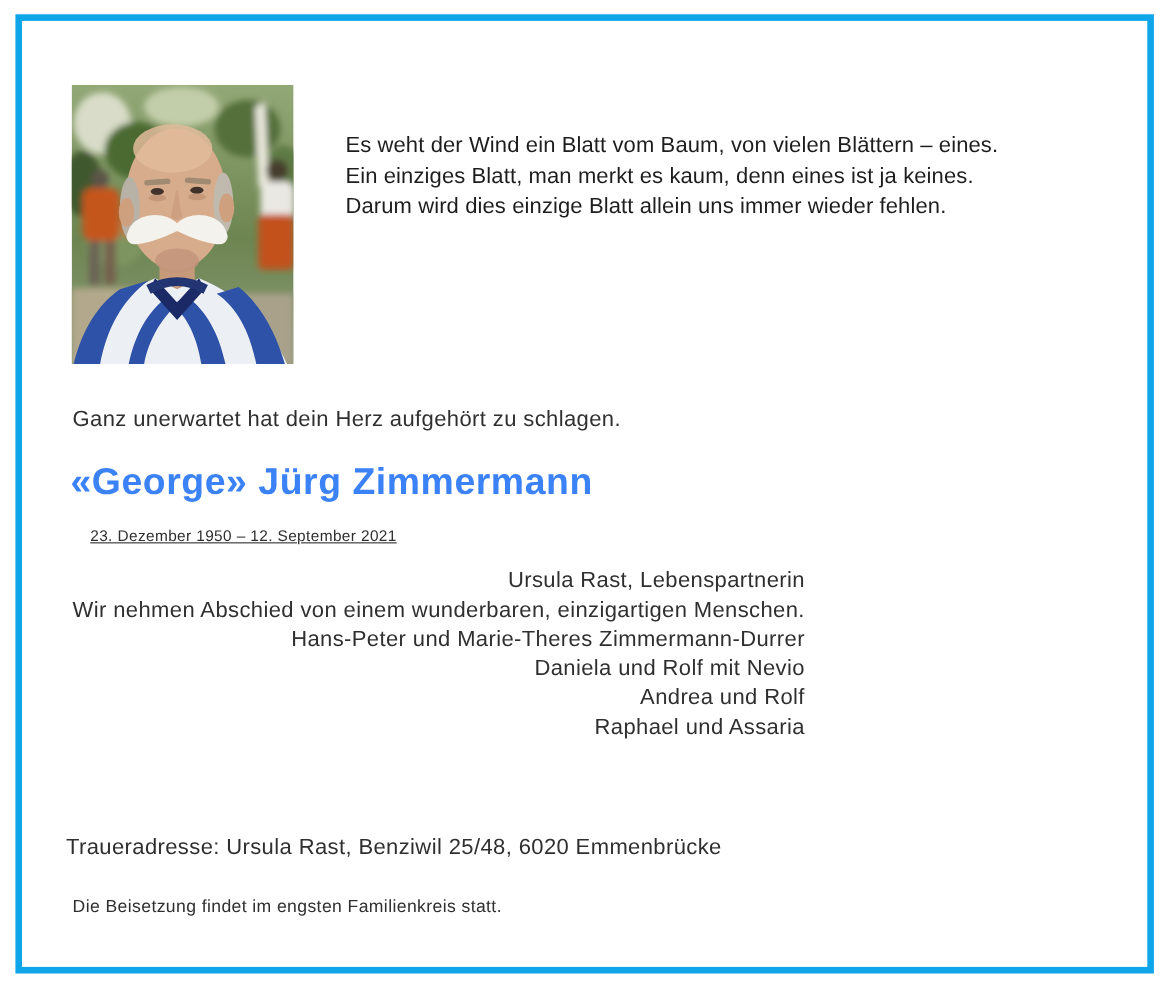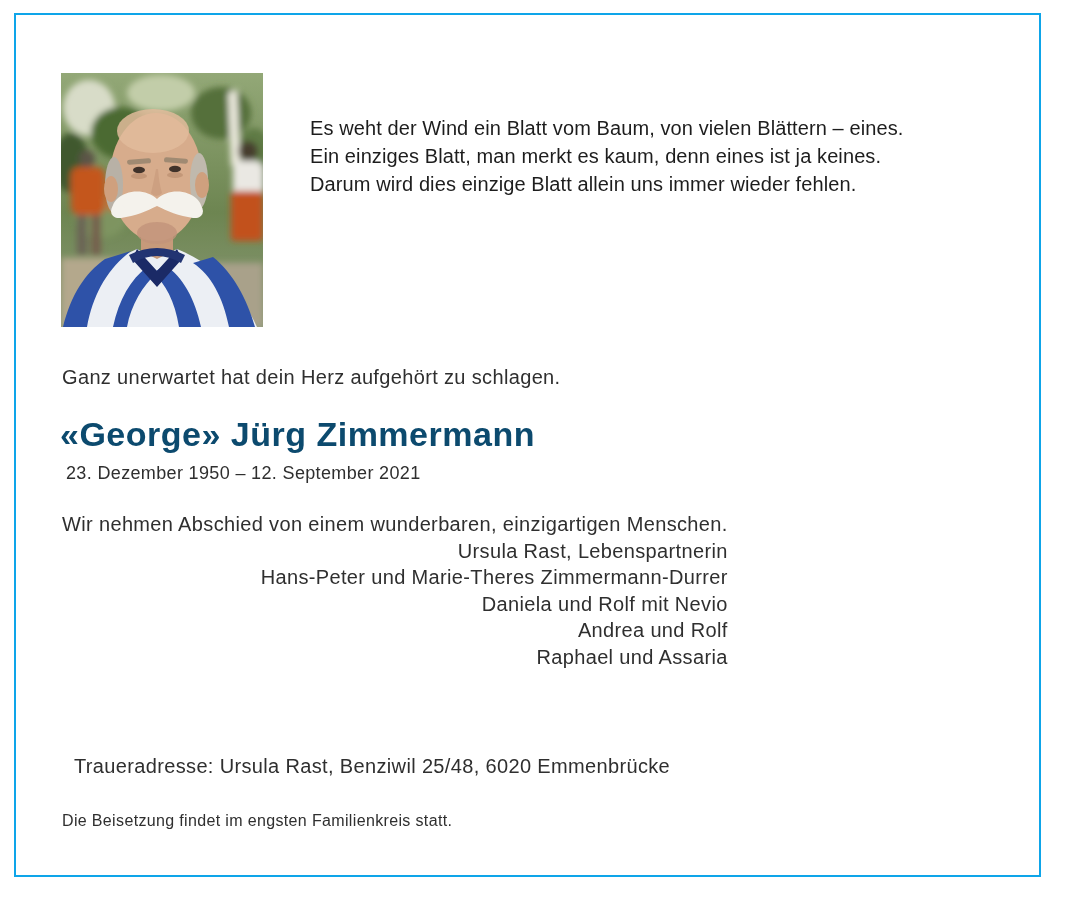--- a/index.html
+++ b/index.html
@@ -14,21 +14,21 @@
     font-family: "Liberation Sans", sans-serif;
     -webkit-font-smoothing: antialiased;
   }
   .page {
     position: absolute;
     left: 14px;
     top: 13px;
     width: 1023px;
     height: 860px;
     background: #ffffff;
-    border: 2px solid #0ea5e9;
+    border: 6px solid #0ea5e9;
     box-sizing: content-box;
   }
   .photo {
     position: absolute;
     left: 45px;
     top: 58px;
     width: 202px;
     height: 254px;
     overflow: hidden;
   }
@@ -54,44 +54,45 @@
     top: 351px;
     font-size: 20px;
     margin: 0;
   }
   .name {
     position: absolute;
     left: 44px;
     top: 400px;
     font-size: 34px;
     font-weight: bold;
-    color: #0c4a6e;
+    color: #3b82f6;
     letter-spacing: 0.5px;
     margin: 0;
   }
   .dates {
     position: absolute;
     left: 46px;
     top: 444px;
-    font-size: 18px;
-    margin: 4px;
+    font-size: 14px;
+    margin: 16px;
+    text-decoration: underline;
   }
   .family {
     position: absolute;
     left: 46px;
     top: 496px;
     font-size: 20px;
     line-height: 26.5px;
   }
   .family p { margin: 0; }
   .family p.indent { padding-left: 30px; }
 
   .address {
     position: absolute;
-    left: 58px;
+    left: 40px;
     top: 740px;
     font-size: 20px;
     margin: 0;
   }
   .burial {
     position: absolute;
     left: 46px;
     top: 797px;
     font-size: 16px;
     margin: 0;
@@ -180,22 +181,22 @@
     <p>Ein einziges Blatt, man merkt es kaum, denn eines ist ja keines.</p>
     <p>Darum wird dies einzige Blatt allein uns immer wieder fehlen.</p>
   </div>
 
   <p class="intro cg">Ganz unerwartet hat dein Herz aufgehört zu schlagen.</p>
 
   <h1 class="name">«George» Jürg Zimmermann</h1>
   <p class="dates cg">23. Dezember 1950 – 12. September 2021</p>
 
   <div class="family cg">
+    <p>Ursula Rast, Lebenspartnerin</p>
     <p>Wir nehmen Abschied von einem wunderbaren, einzigartigen Menschen.</p>
-    <p>Ursula Rast, Lebenspartnerin</p>
     <p>Hans-Peter und Marie-Theres Zimmermann-Durrer</p>
     <p class="indent">Daniela und Rolf mit Nevio</p>
     <p class="indent">Andrea und Rolf</p>
     <p class="indent">Raphael und Assaria</p>
   </div>
 
   <p class="address cg">Traueradresse: Ursula Rast, Benziwil 25/48, 6020 Emmenbrücke</p>
 
   <p class="burial cg">Die Beisetzung findet im engsten Familienkreis statt.</p>
 

